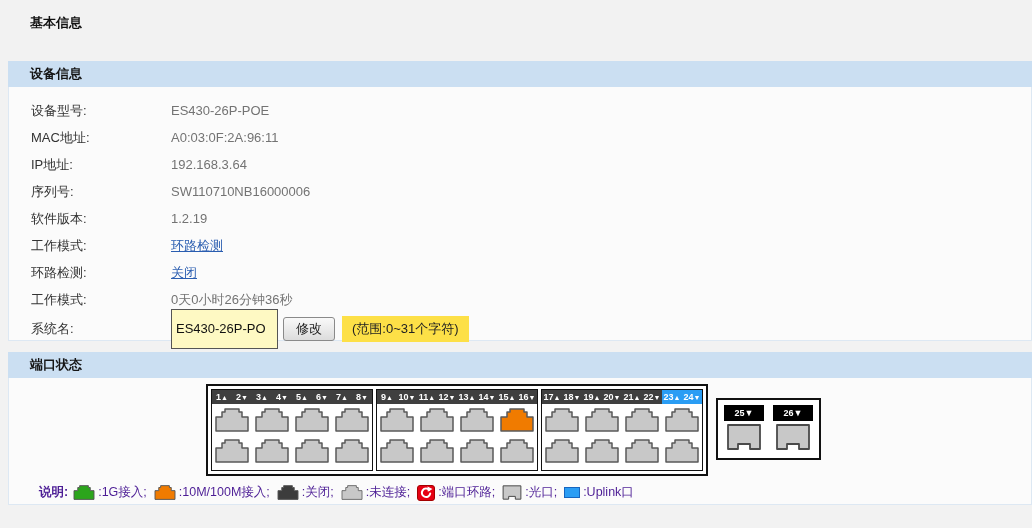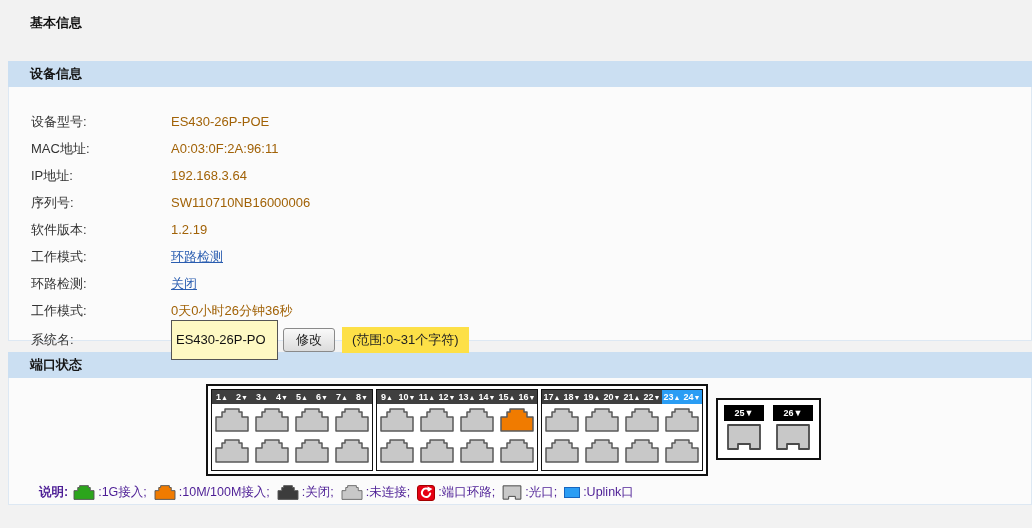--- a/index.html
+++ b/index.html
@@ -10,24 +10,24 @@
     font-family:"Liberation Sans","DejaVu Sans",sans-serif;
     font-size:13px; color:#222;
   }
   .page-title { height:61px; padding:14px 0 0 30px; font-weight:bold; font-size:13px; color:#111; }
   .section { margin-left:8px; width:1024px; }
   .sec-header {
     height:26px; line-height:26px; background:#cbdff2;
     font-weight:bold; font-size:13px; color:#151515; padding-left:22px;
   }
   .sec-body { background:#fbfbfb; border:1px solid #dde8f3; border-top:none; }
-  #device-body { height:254px; padding-top:21px; }
+  #device-body { height:254px; padding-top:10px; }
   .info-row { display:flex; align-items:center; height:27px; }
   .info-label { width:162px; padding-left:22px; flex:none; color:#333; }
-  .info-value { color:#a16207; }
+  .info-value { color:#737373; }
   a.val-link { color:#2a5db0; text-decoration:underline; cursor:pointer; }
   .sys-row { height:31px; }
   .sys-input {
     width:107px; height:40px; border:1px solid #555; background:#fef9c3;
     font-family:inherit; font-size:13px; padding:0 4px; color:#111;
   }
   .modify-btn {
     margin-left:5px; height:24px; padding:0 12px;
     border:1px solid #8a8a8a; border-radius:3px;
     background:linear-gradient(#f9f9f9,#dcdcdc);

